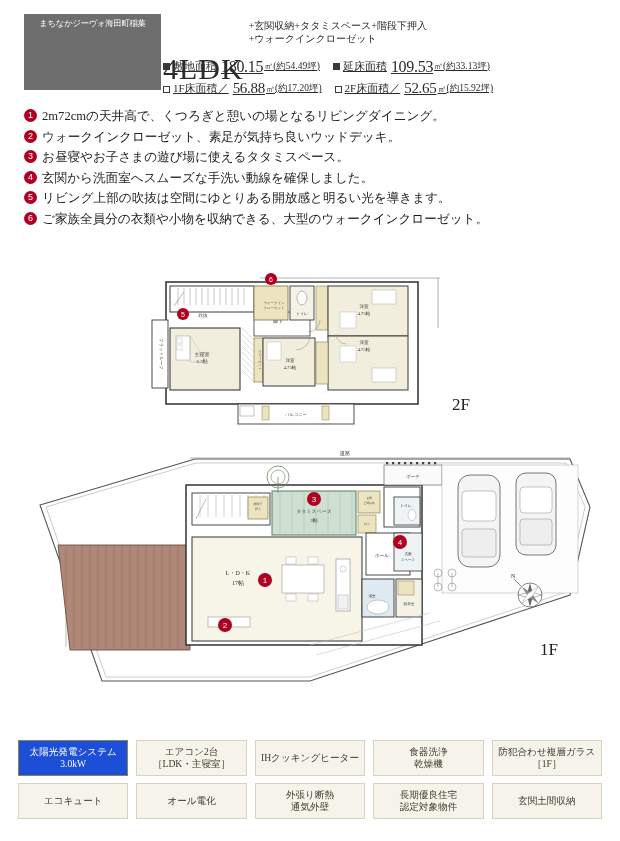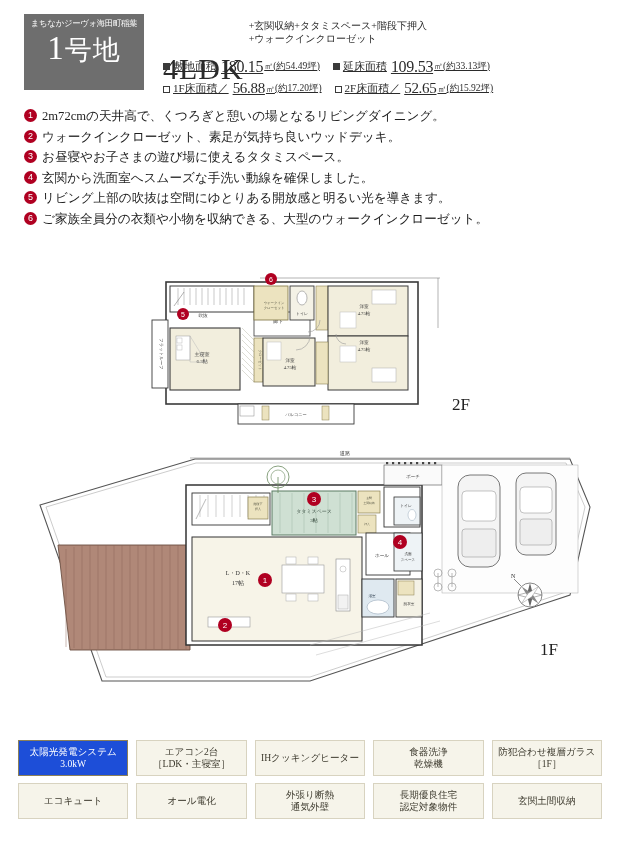--- a/index.html
+++ b/index.html
@@ -6,21 +6,21 @@
   body{
     width:620px;height:841px;background:#ffffff;
     font-family:"Liberation Serif","DejaVu Serif",serif;
     color:#231f1f;overflow:hidden;position:relative;
   }
   .page{position:relative;width:620px;height:841px;}
 
   
   .header{position:absolute;left:0;top:0;width:620px;height:100px;}
   .lot-tag{
-    position:absolute;left:24px;top:14px;width:120px;height:76px;
+    position:absolute;left:24px;top:14px;width:137px;height:76px;
     background:#6e6e6e;color:#ffffff;
     display:flex;flex-direction:column;align-items:center;justify-content:flex-start;
     padding-top:5px;box-sizing:border-box;
   }
   .lot-tag .estate{font-size:8.4px;letter-spacing:-0.3px;white-space:nowrap;line-height:1.1;}
   .lot-tag .lotno{font-size:27px;line-height:1.15;margin-top:2px;letter-spacing:1px;}
   .lot-tag .lotno .num{font-size:33px;}
 
   .plan-type{position:absolute;left:163px;top:18px;display:flex;align-items:flex-start;}
   .plan-type .big{font-size:30px;line-height:1;letter-spacing:1px;color:#2b2b2b;margin-top:36px;}
@@ -72,21 +72,20 @@
 </style>
 </head>
 <body>
 
 <div class="page">
 
   <div class="header">
 
     <div class="lot-tag">
       <span class="estate">まちなかジーヴォ海田町稲葉</span>
-      <span class="lotno"><span class="num">1</span><span>号地</span></span>
     </div>
 
     <div class="plan-type">
       <span class="big">4LDK</span>
       <span class="sub">
         <span>+玄関収納+タタミスペース+階段下押入</span><br>
         <span>+ウォークインクローゼット</span>
       </span>
     </div>
 

